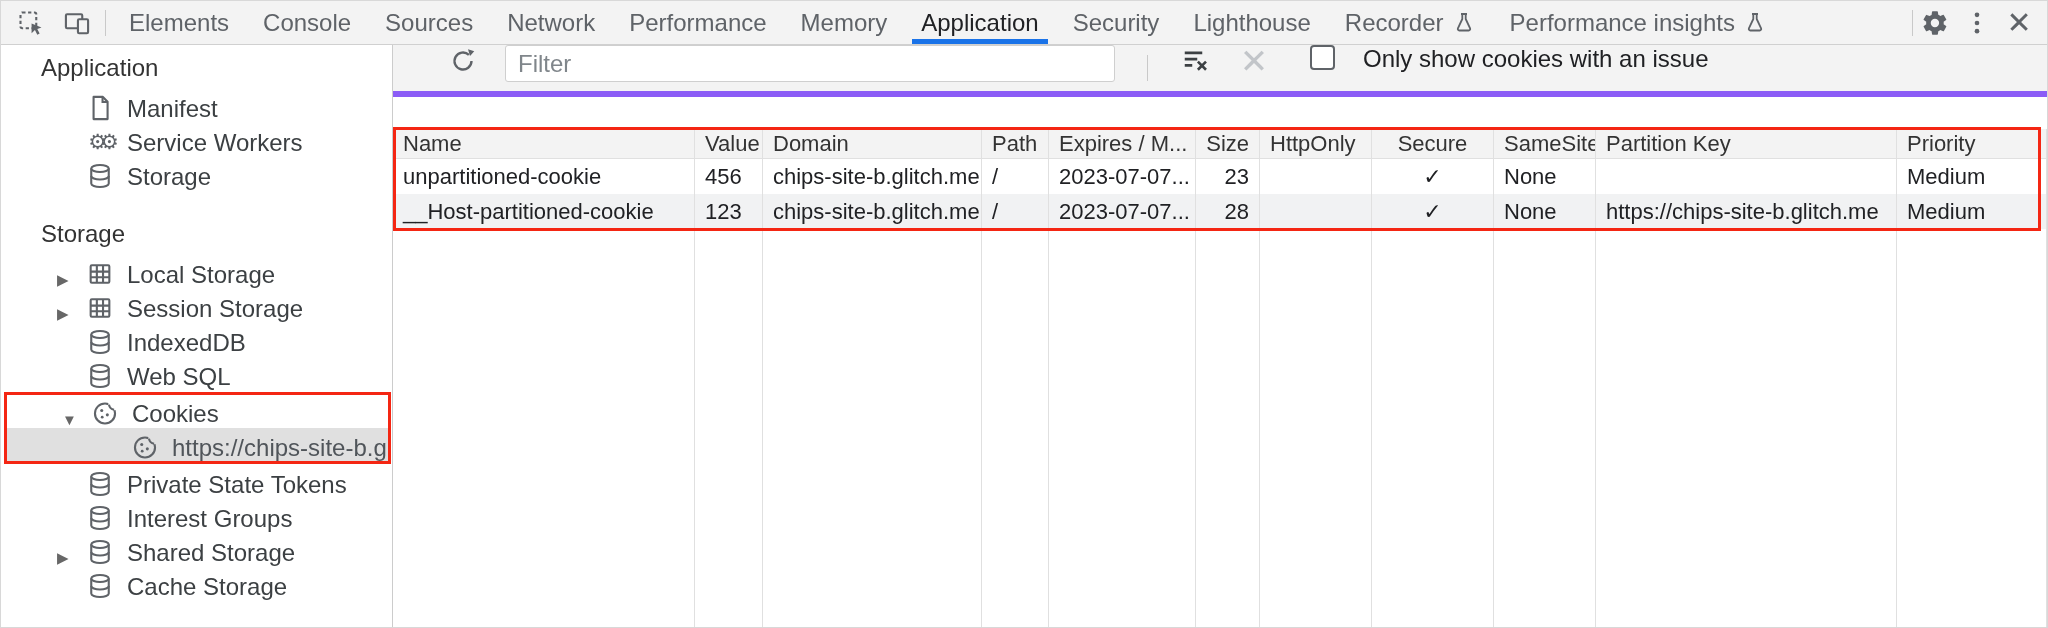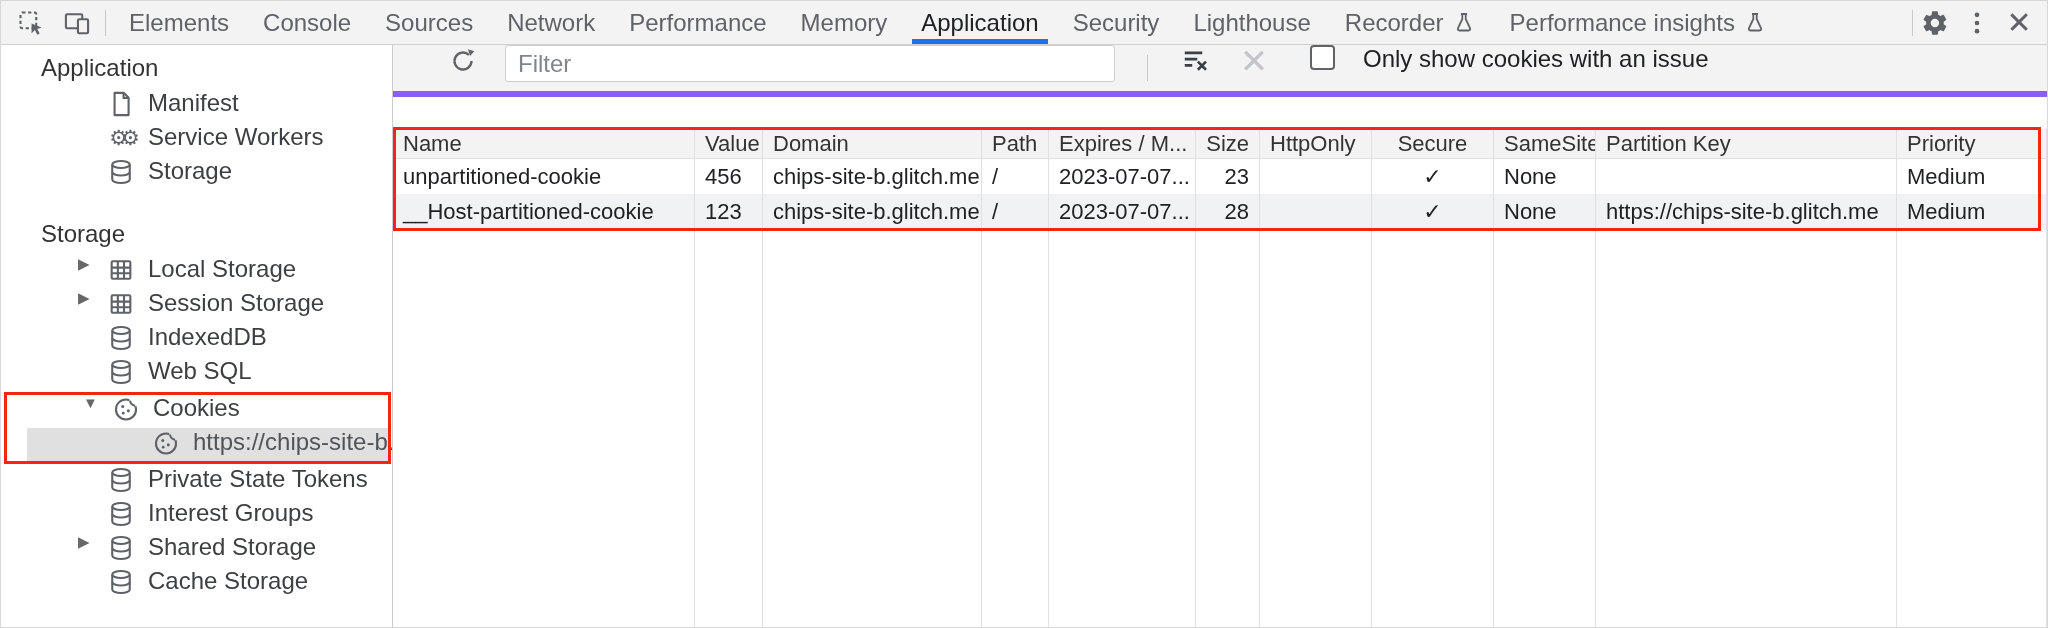--- a/index.html
+++ b/index.html
@@ -24,22 +24,22 @@
   .tabbar-right { display:flex; align-items:center; padding-right:12px; gap:10px; }
   .close-x { font-size:30px; color:#5f6368; line-height:1; }
 
   
   .main { flex:1; display:flex; min-height:0; }
 
   
   .sidebar { width:392px; flex:none; background:#fff; border-right:1px solid #ccc; overflow:hidden; padding-top:2px; }
   .section-title { height:42px; display:flex; align-items:center; padding-left:40px; font-size:24px; color:#333; }
   .section-title.second { margin-top:22px; }
-  .s-item { height:34px; display:flex; align-items:flex-start; padding-left:56px; font-size:24px;
-            color:#3c4043; cursor:pointer; white-space:nowrap;margin-left:21px; }
+  .s-item { height:34px; display:flex; align-items:flex-end; padding-left:56px; font-size:24px;
+            color:#3c4043; cursor:pointer; white-space:nowrap; }
   .s-item .arrow { width:28px; flex:none; font-size:15px; color:#676767; }
   .s-item .icon { width:30px; height:30px; flex:none; margin-right:12px; display:flex; align-items:center; justify-content:center; }
   .s-item .icon svg { width:28px; height:28px; }
   .s-item.child { padding-left:96px; }
   .s-item.selected { background:#e0e0e0; color:#50555a; }
   .red-box { outline:3px solid #f42613; outline-offset:-1px; margin:3px 3px 3px 5px; }
   .gearglyph { font-size:21px; color:#5f6368; letter-spacing:-7px; }
 
   
   .content { flex:1; display:flex; flex-direction:column; min-width:0; }

